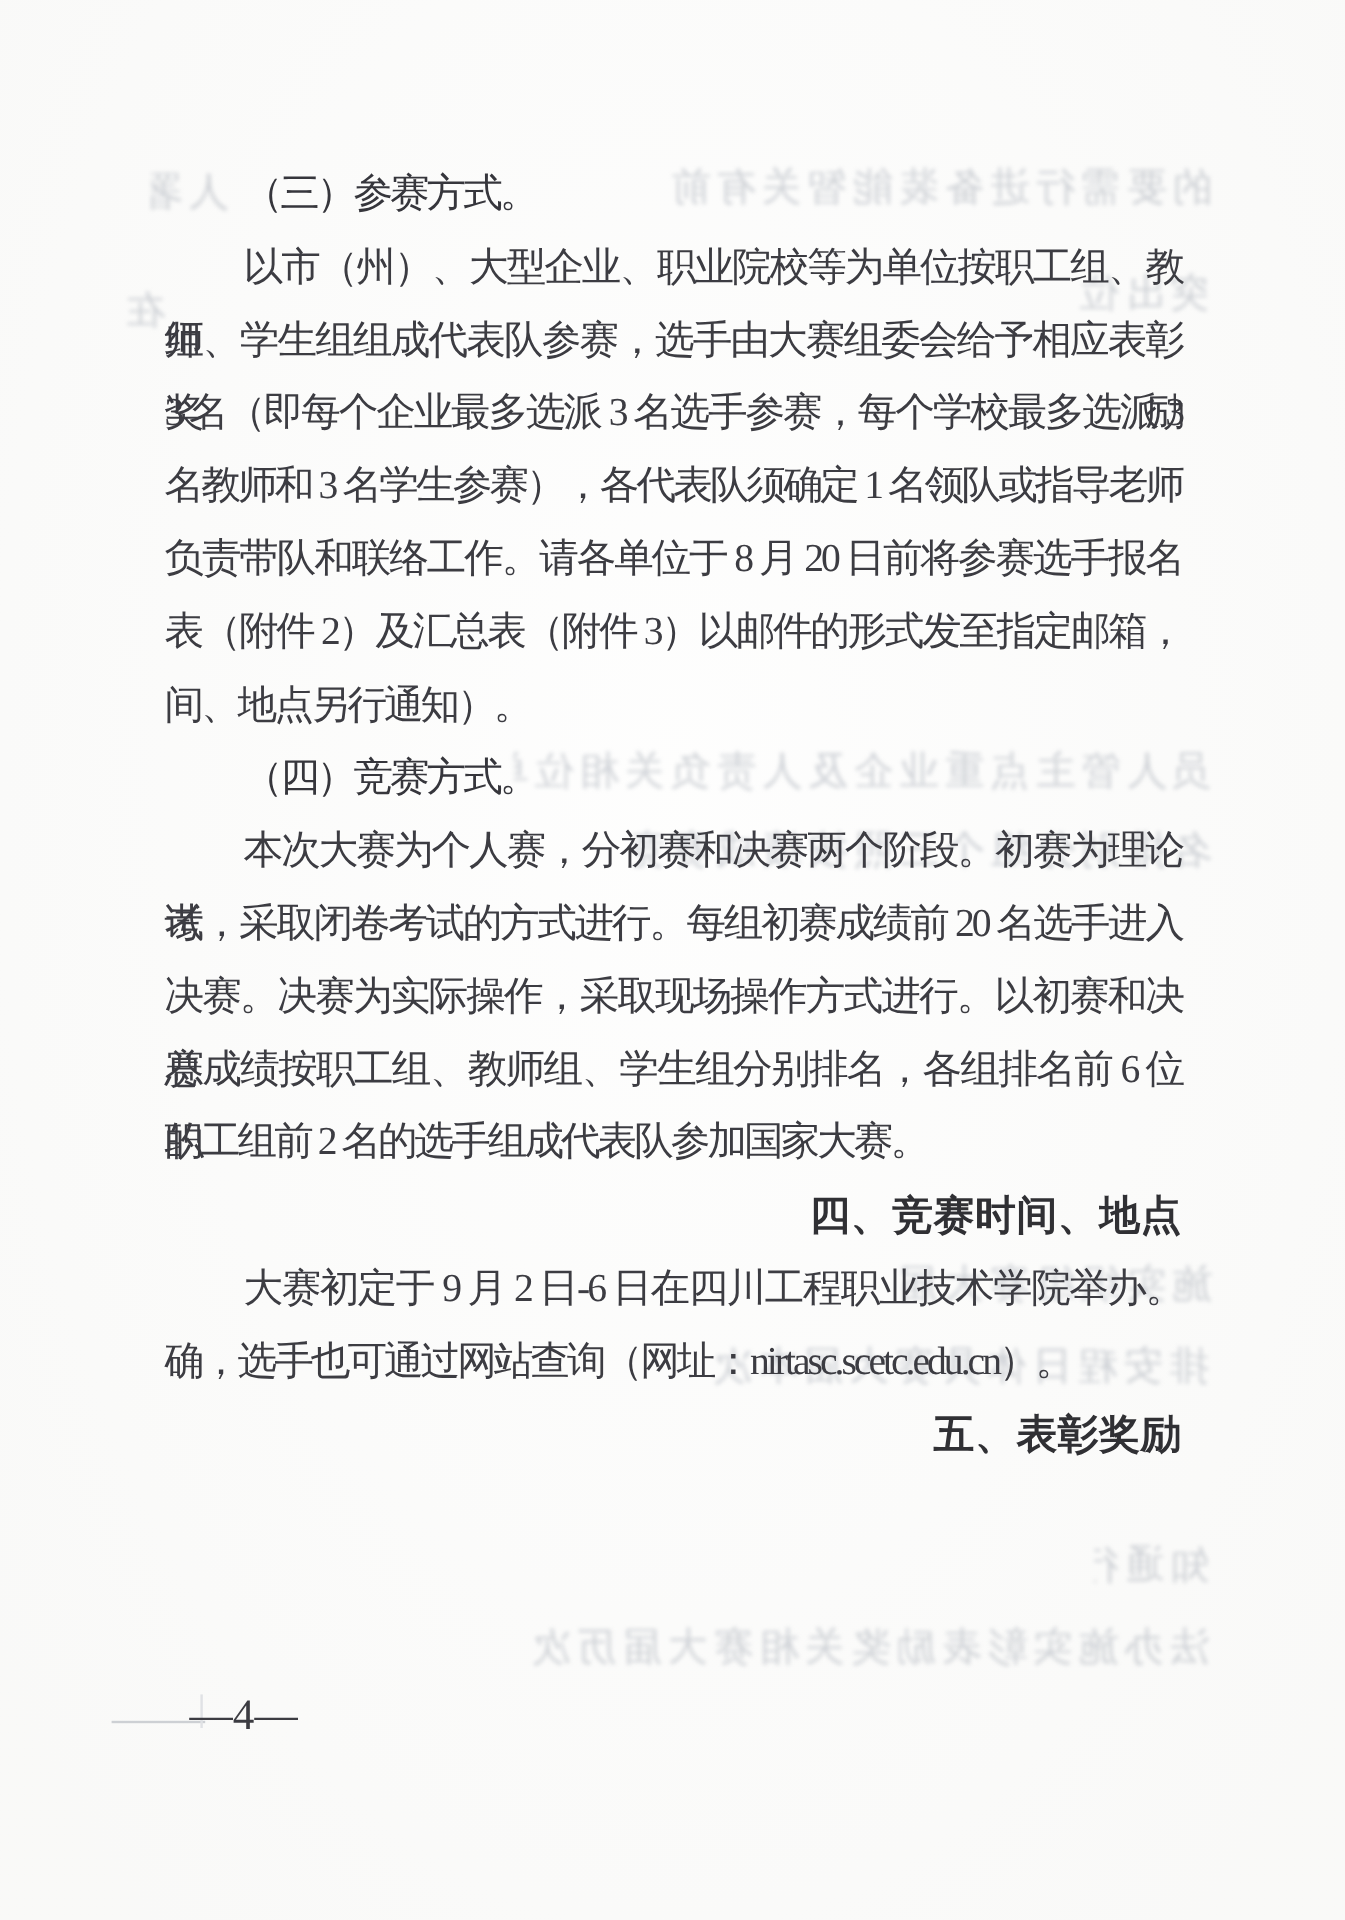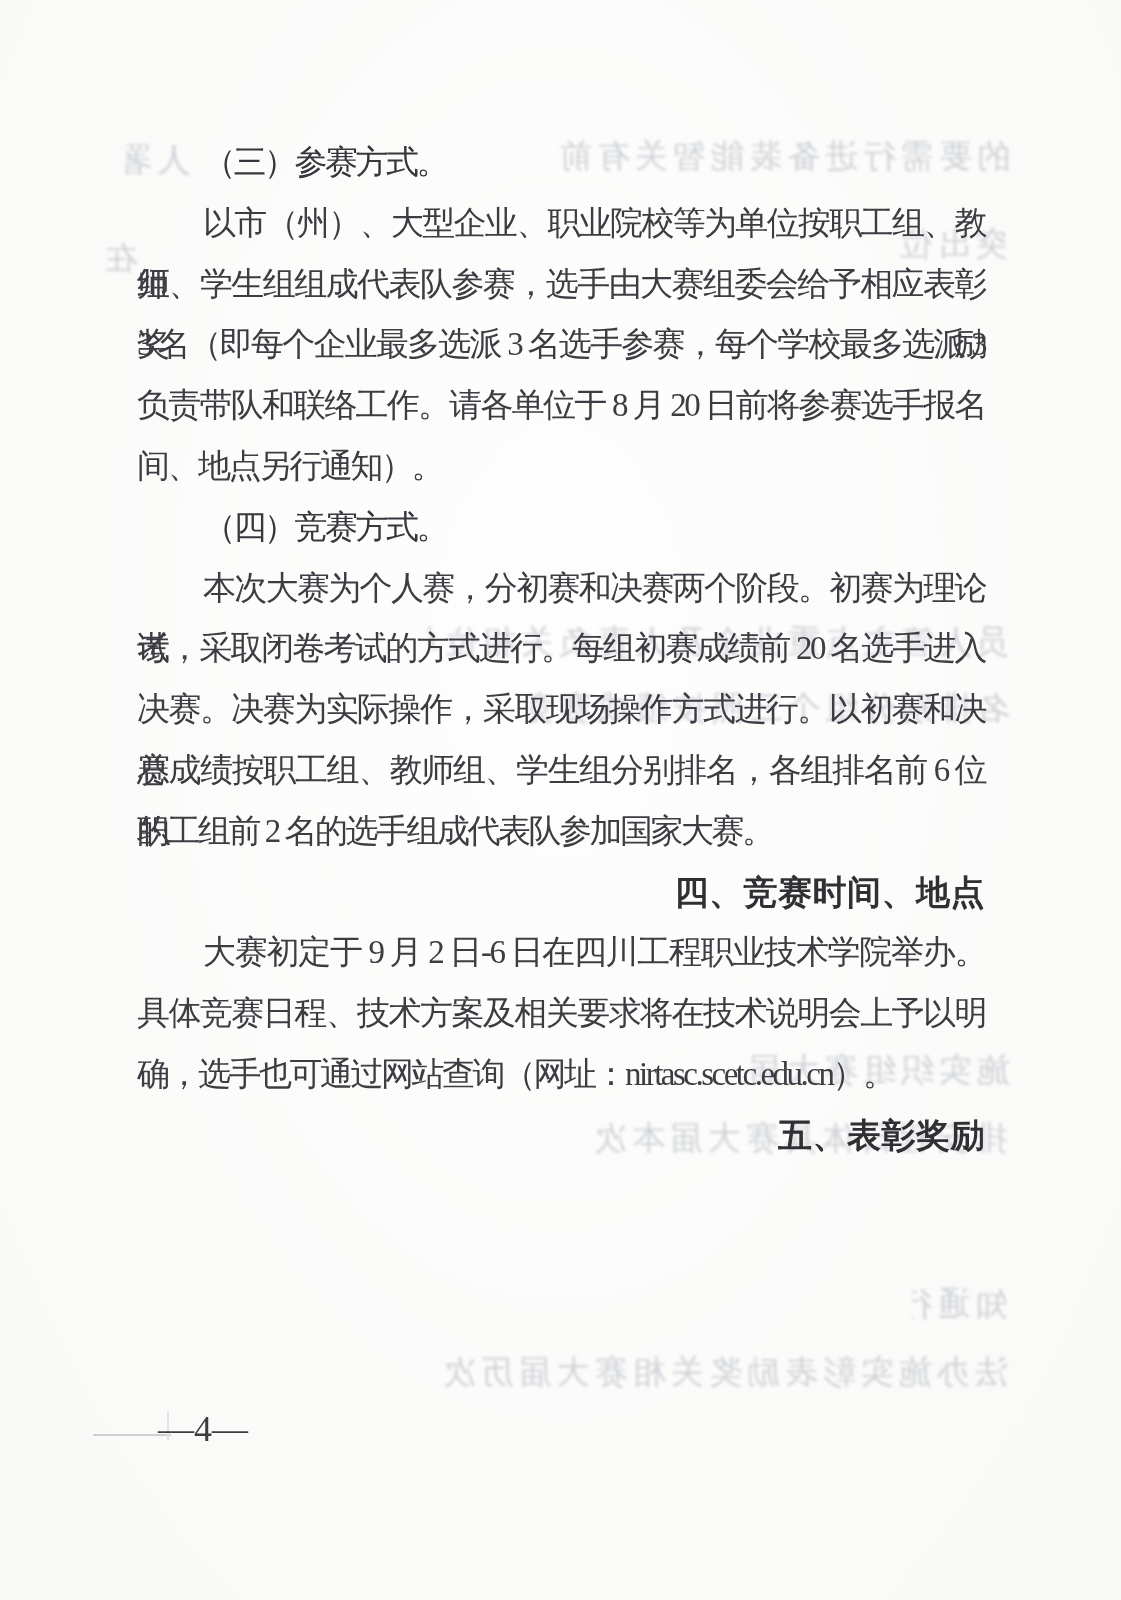--- a/index.html
+++ b/index.html
@@ -73,31 +73,32 @@
   <span class="bleed b6">施实织组赛大届</span>
   <span class="bleed b7">排安程日体具赛大届本次</span>
   <span class="bleed b8">知通行</span>
   <span class="bleed b9">法办施实彰表励奖关相赛大届历次</span>
 
   <div class="doc">
     <div class="ln ind kai">（三）参赛方式。</div>
     <div class="ln ind jf">以市（州）、大型企业、职业院校等为单位按职工组、教师</div>
     <div class="ln jf">组、学生组组成代表队参赛，选手由大赛组委会给予相应表彰奖励</div>
     <div class="ln jf">3 名（即每个企业最多选派 3 名选手参赛，每个学校最多选派 3</div>
+    <div class="ln jf">名教师和 3 名学生参赛），各代表队须确定 1 名领队或指导老师</div>
     <div class="ln jf">负责带队和联络工作。请各单位于 8 月 20 日前将参赛选手报名</div>
+    <div class="ln jf">表（附件 2）及汇总表（附件 3）以邮件的形式发至指定邮箱，</div>
     <div class="ln">间、地点另行通知）。</div>
     <div class="ln ind kai">（四）竞赛方式。</div>
     <div class="ln ind jf">本次大赛为个人赛，分初赛和决赛两个阶段。初赛为理论考</div>
     <div class="ln jf">试，采取闭卷考试的方式进行。每组初赛成绩前 20 名选手进入</div>
     <div class="ln jf">决赛。决赛为实际操作，采取现场操作方式进行。以初赛和决赛</div>
     <div class="ln jf">总成绩按职工组、教师组、学生组分别排名，各组排名前 6 位的</div>
     <div class="ln">职工组前 2 名的选手组成代表队参加国家大赛。</div>
     <div class="ln ind hei">四、竞赛时间、地点</div>
     <div class="ln ind jf">大赛初定于 9 月 2 日-6 日在四川工程职业技术学院举办。</div>
-    <div class="ln jf">具体竞赛日程、技术方案及相关要求将在技术说明会上予以明</div>
     <div class="ln">确，选手也可通过网站查询（网址：nirtasc.scetc.edu.cn）。</div>
     <div class="ln ind hei">五、表彰奖励</div>
   </div>
 
   <div class="scanline"></div>
   <div class="scantick"></div>
   <div class="pageno">—4—</div>
 
 </div>
 

